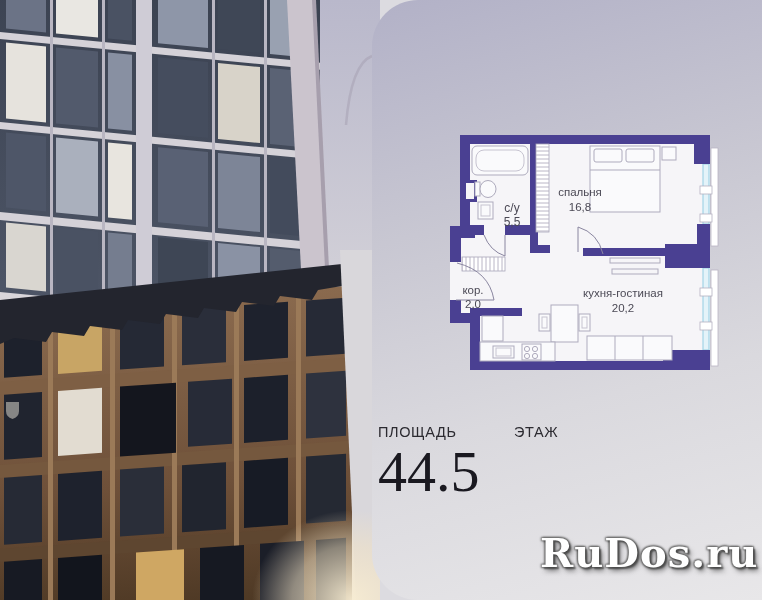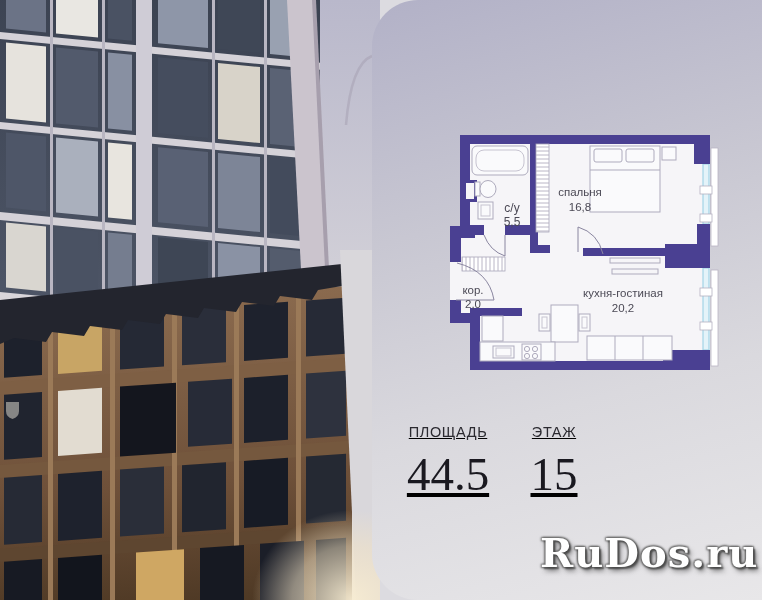--- a/index.html
+++ b/index.html
@@ -31,27 +31,27 @@
     text-shadow:0 2px 4px rgba(0,0,0,.25);
   }
   
   .card{
     position:absolute;left:372px;top:0;width:390px;height:600px;
     border-radius:46px 0 0 46px;
     background:linear-gradient(165deg,#b2b1c7 0%,#c8c7d2 35%,#dad9de 65%,#e8e7e9 100%);
   }
   .plan{position:absolute;left:73px;top:130px;}
   .plan text{font-family:"Liberation Sans",sans-serif;fill:#4b4955;}
-  .stat{position:absolute;text-align:center;text-decoration:underline;}
+  .stat{position:absolute;}
   .stat .lbl{
     font-size:14.5px;font-weight:500;letter-spacing:.6px;color:#2b2a30;
   }
   .stat .val{
-    margin-top:10px;font-family:"Liberation Serif",serif;font-weight:400;
-    font-size:47px;line-height:1.05;color:#1a1920;
+    margin-top:2px;font-family:"Liberation Serif",serif;font-weight:400;
+    font-size:58px;line-height:1.05;color:#1a1920;
   }
   .stat1{left:6px;top:424px;width:140px;}
   .stat2{left:142px;top:424px;width:80px;}
   .stat3{left:258px;top:424px;width:84px;}
   .watermark{
     position:absolute;left:168px;top:529px;
     font-family:"DejaVu Serif",serif;font-weight:bold;font-size:40px;color:#ffffff;
     letter-spacing:1px;white-space:nowrap;
     text-shadow:
       2px 2px 2px #4a4a4a,
@@ -304,17 +304,16 @@
       <text x="178" y="182" font-size="11.5">20,2</text>
     </g>
   </svg>
 
   <div class="stat stat1">
     <div class="lbl">ПЛОЩАДЬ</div>
     <div class="val">44.5</div>
   </div>
   <div class="stat stat2">
     <div class="lbl">ЭТАЖ</div>
-    <div class="val">15</div>
   </div>
 
   <div class="watermark">RuDos.ru</div>
 </div>
 
 </body></html>

